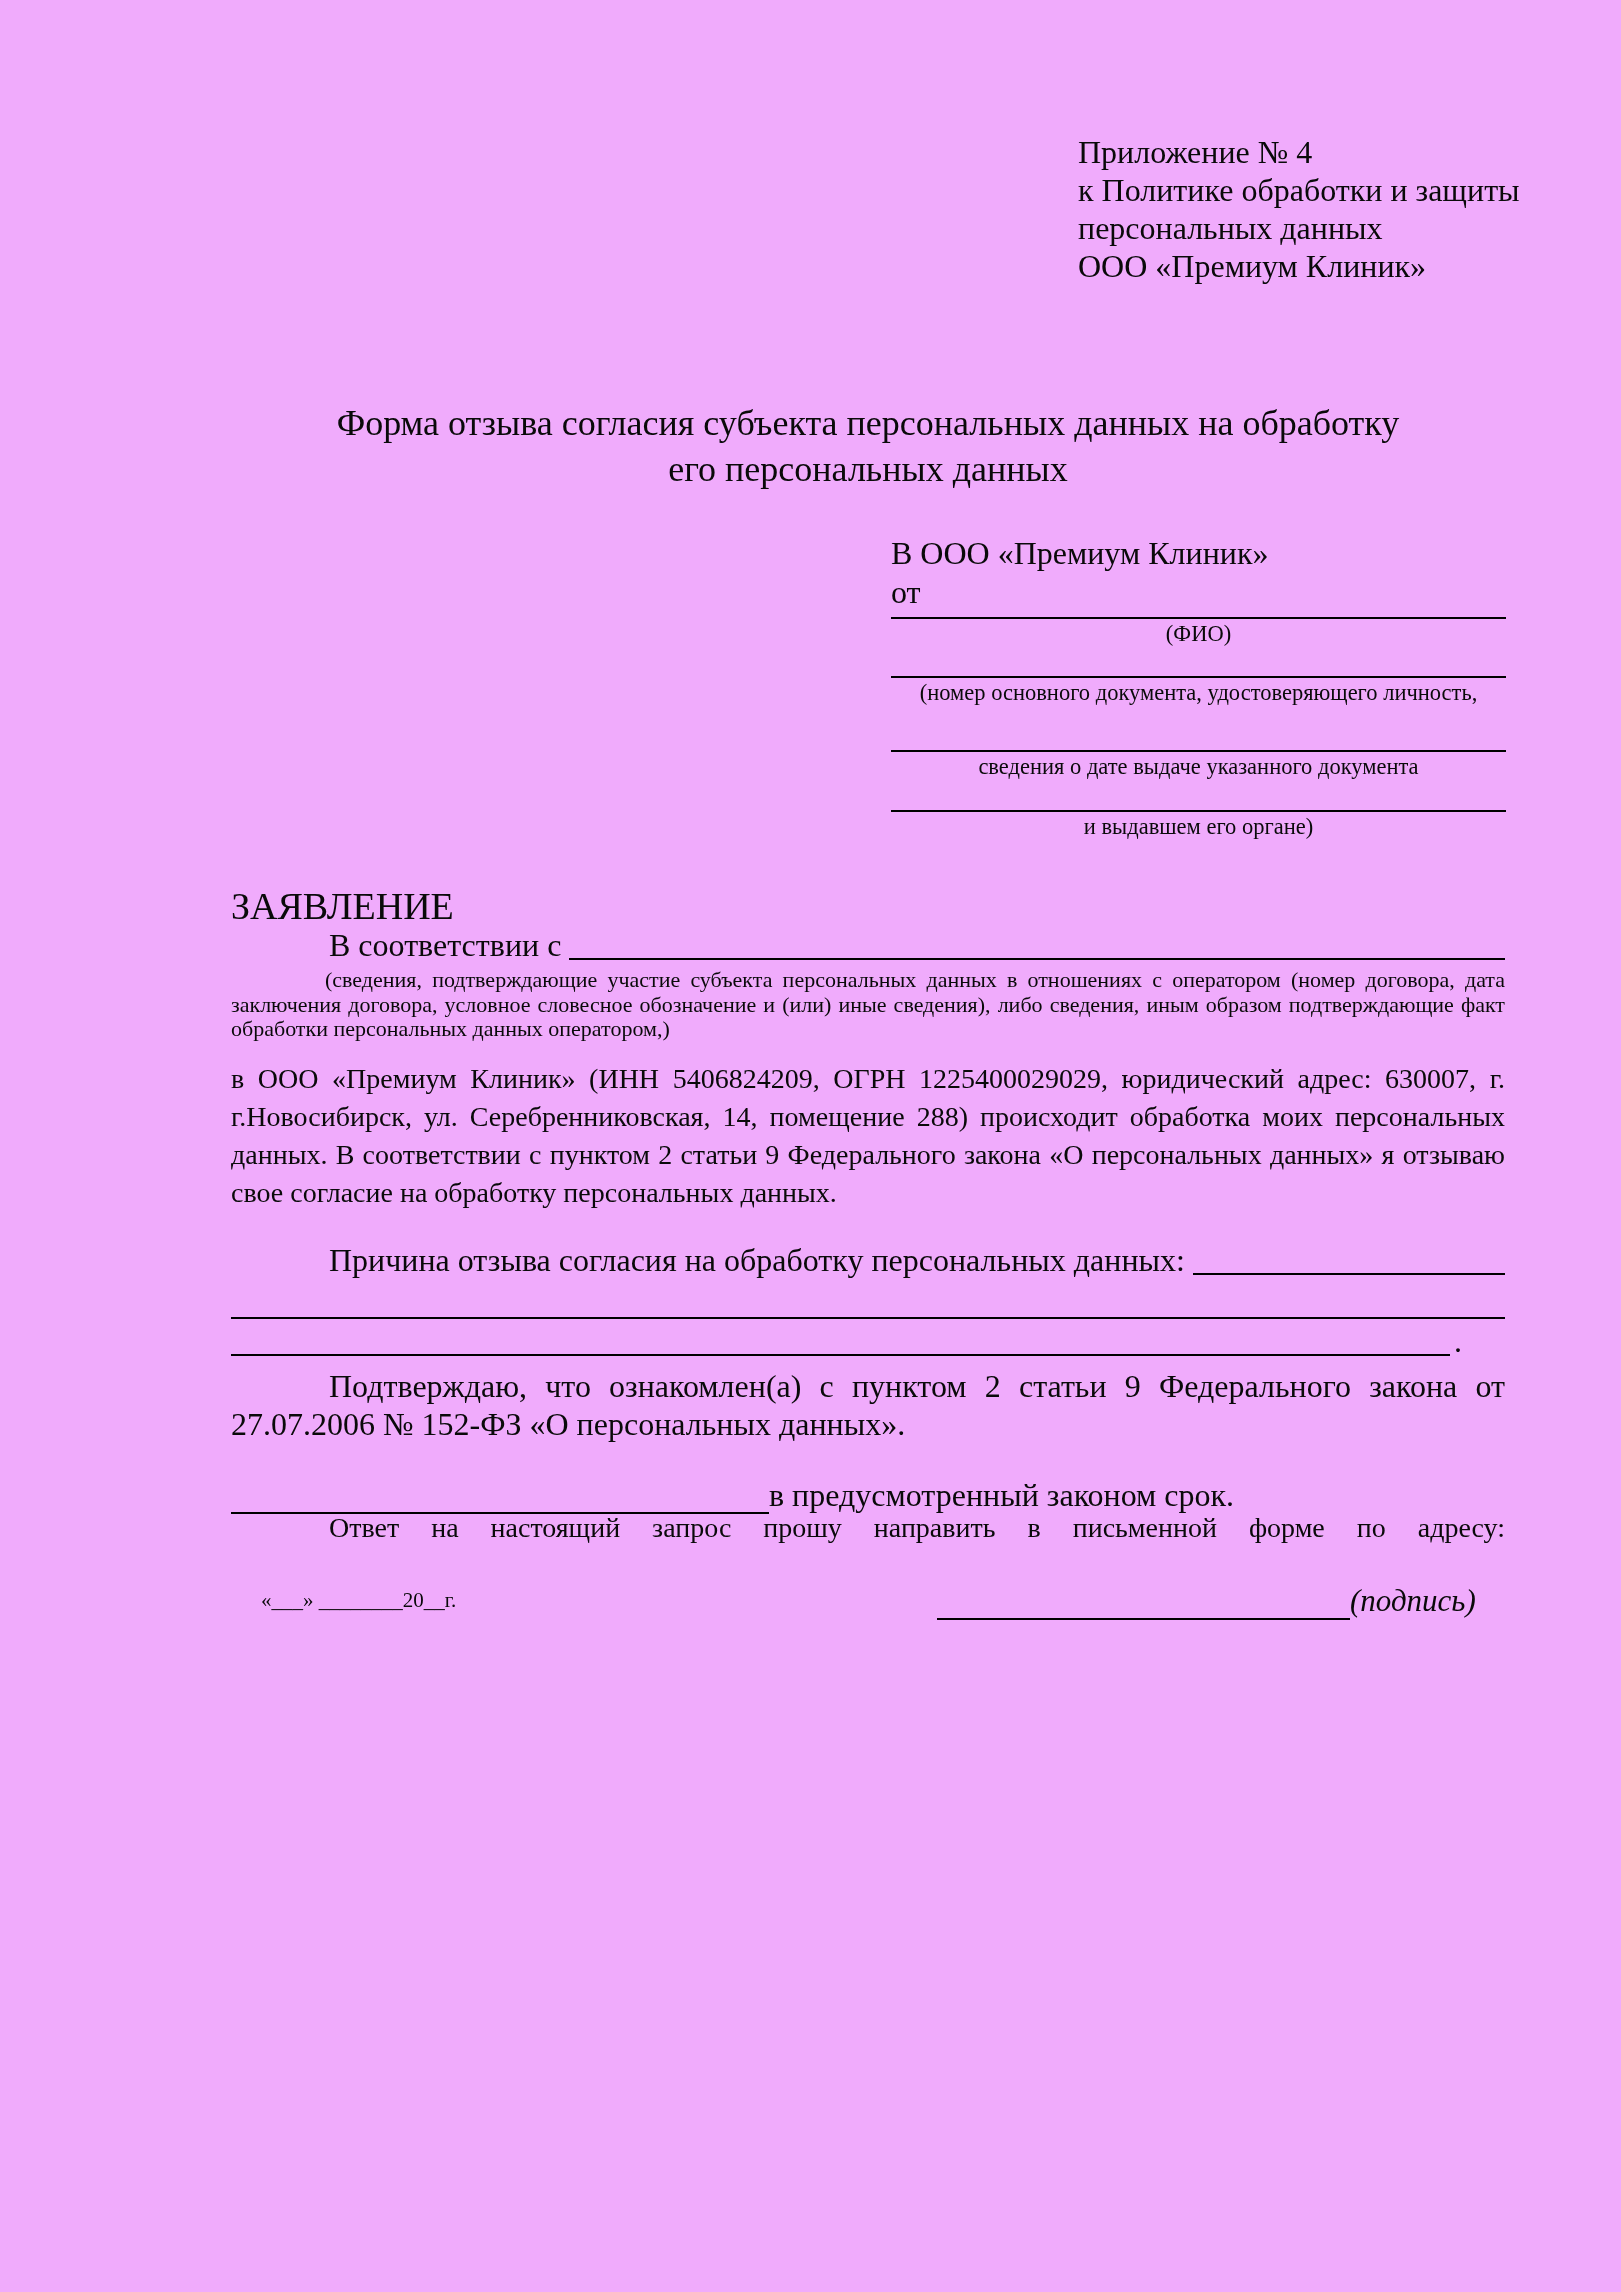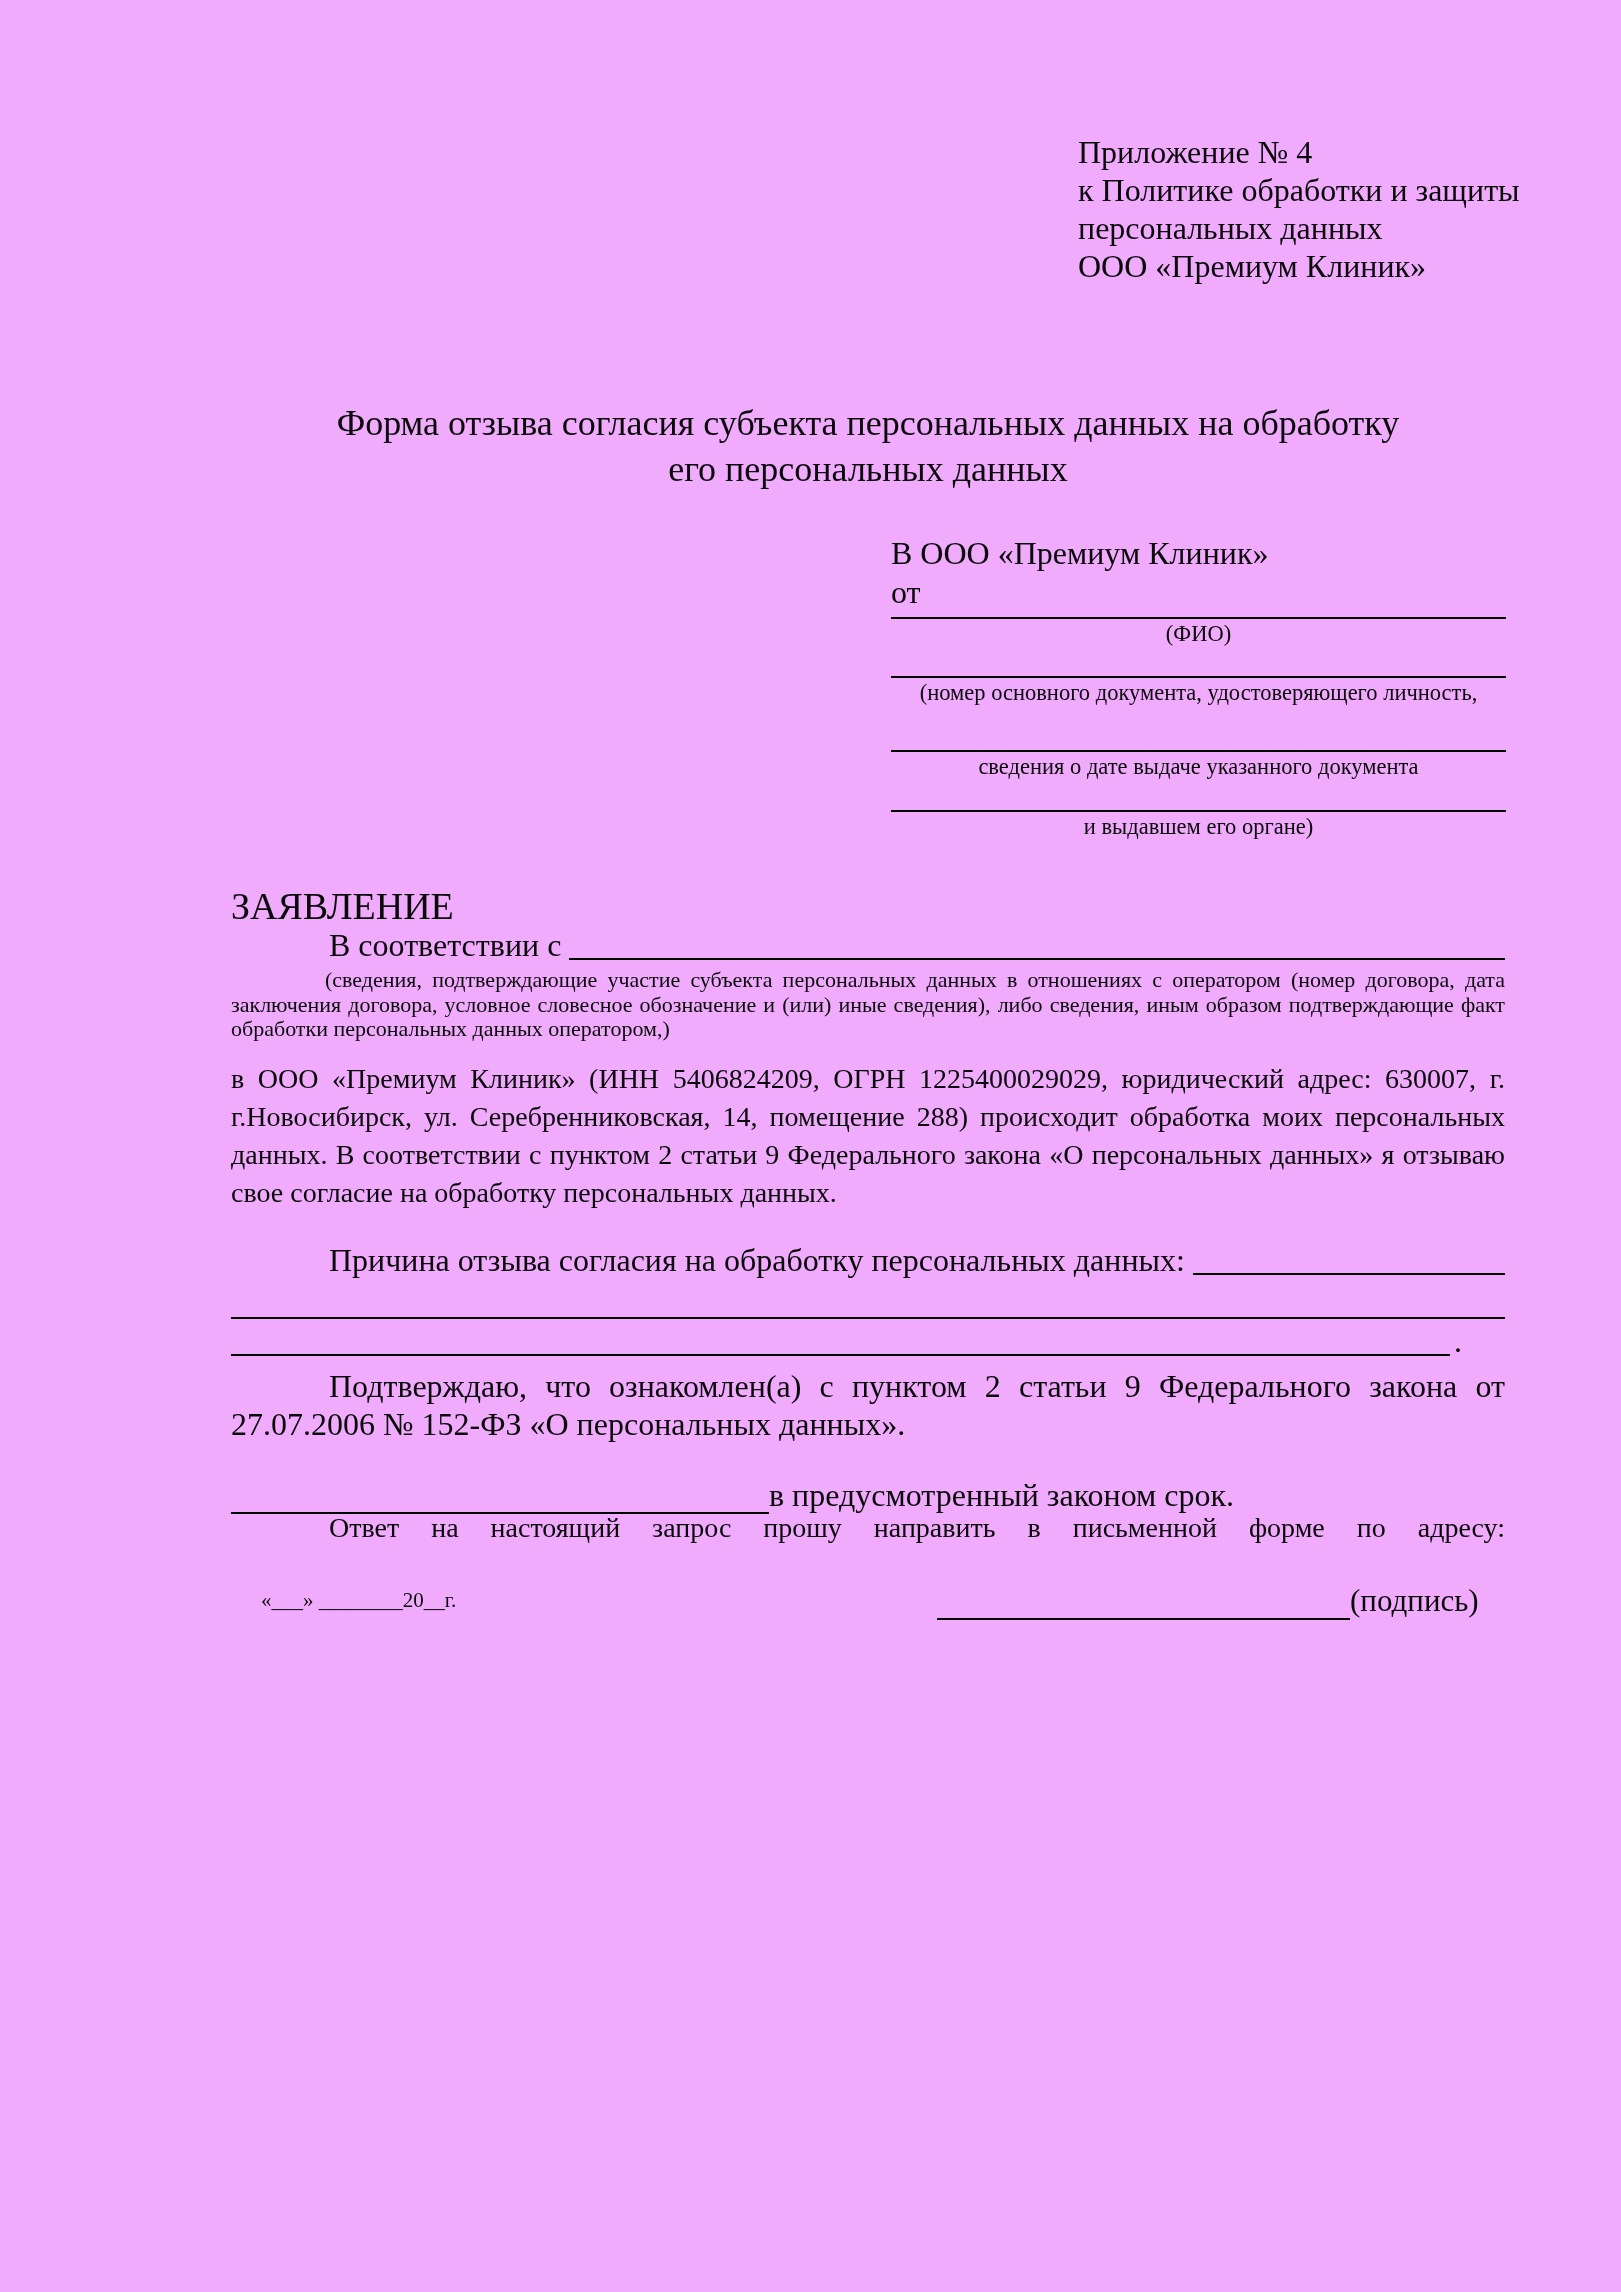--- a/index.html
+++ b/index.html
@@ -38,21 +38,21 @@
   .hr2-row{left:231px;top:1325px;width:1274px;display:flex;align-items:flex-start;height:33px;}
   .hr2-row .fill2{width:1219px;height:29px;border-bottom:2.9px solid #000;}
   .hr2-row .dot{font-size:32px;line-height:33px;margin-left:3.9px;}
   .confirm-par{left:231px;top:1367px;width:1274px;font-size:32px;line-height:38px;text-align:justify;text-indent:98px;}
   .reply-row1{left:231px;top:1509px;width:1274px;font-size:28px;line-height:38px;text-indent:98px;text-align:justify;text-align-last:justify;white-space:nowrap;}
   .reply-row2{left:231px;top:1476px;width:1274px;display:flex;align-items:center;height:39px;}
   .reply-row2 .addr-fill{width:538px;height:35px;border-bottom:2.9px solid #000;}
   .reply-row2 .sfx{font-size:32px;line-height:39px;}
   
   .foot-date{left:235px;top:1581px;font-size:21px;line-height:39px;white-space:pre;margin-left:26px;}
-  .foot-sign{left:937px;top:1581px;display:flex;align-items:center;height:39px;}
+  .foot-sign{left:937px;top:1581px;display:flex;align-items:center;height:39px;font-style:italic;}
   .foot-sign .sig-line{width:413px;height:37px;border-bottom:2.9px solid #000;}
   .foot-sign .sig-cap{font-size:31px;line-height:39px;}
 </style>
 </head>
 <body>
 
 <div class="page">
 
   <div class="abs appendix">
     <div>Приложение № 4</div>

